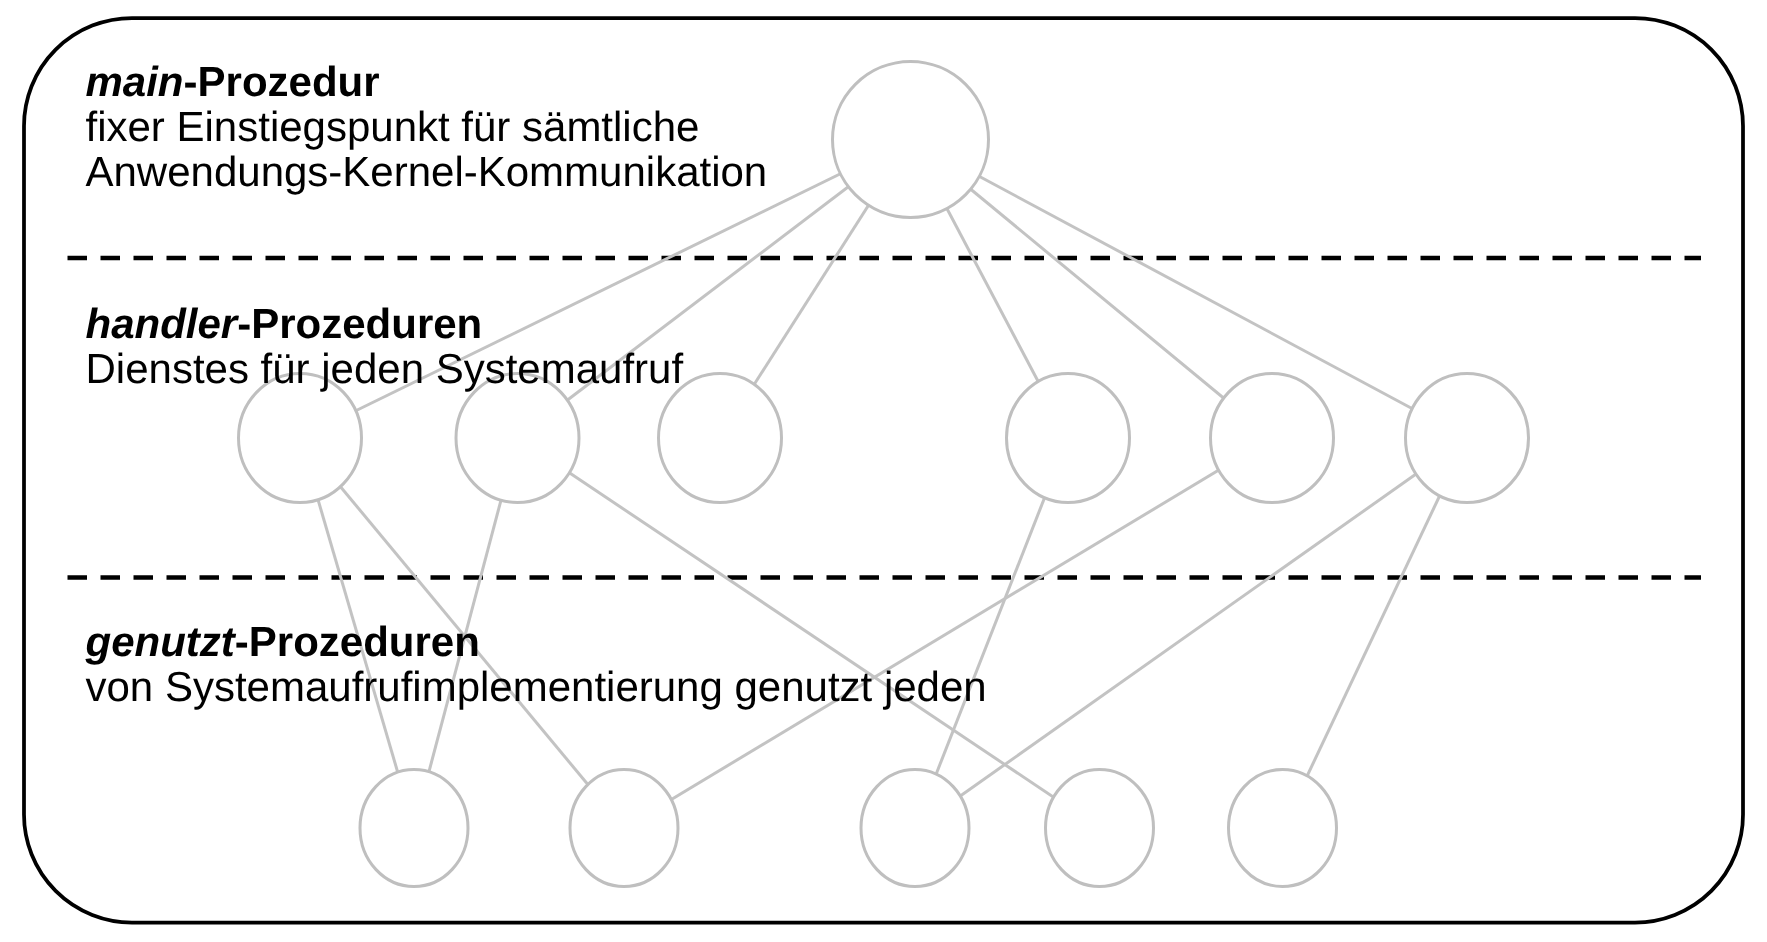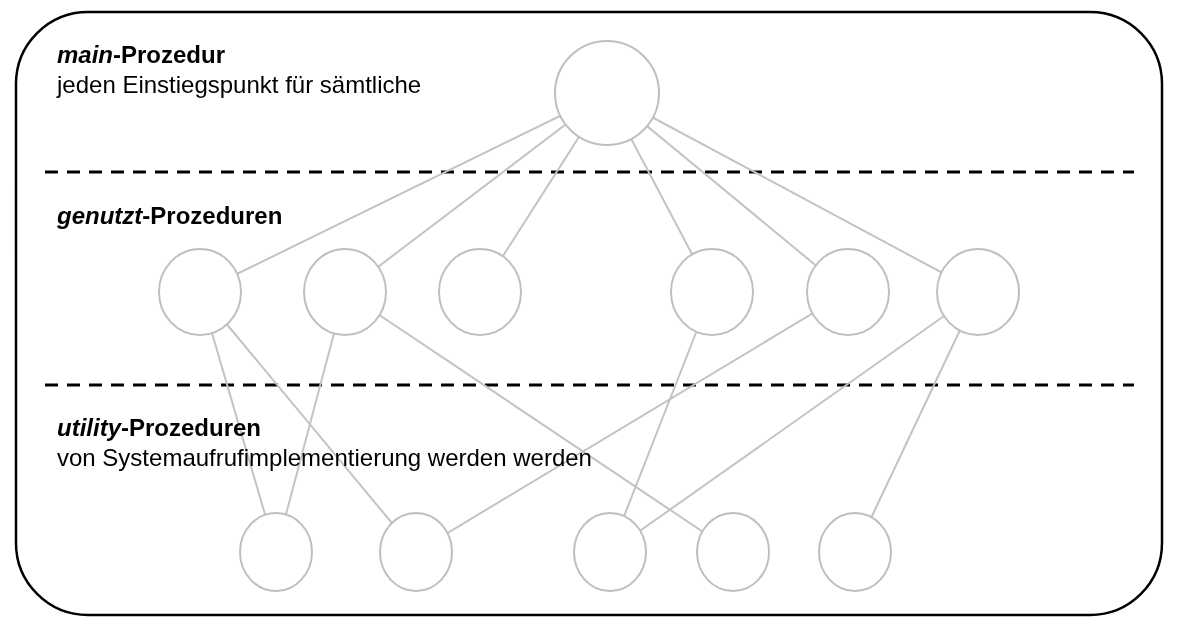--- a/index.html
+++ b/index.html
@@ -16,21 +16,21 @@
     overflow: hidden;
   }
   #diagram-svg {
     position: absolute;
     left: 0;
     top: 0;
   }
   .text-block {
     position: absolute;
     color: #000000;
-    font-size: 24px;
+    font-size: 28px;
     line-height: 30px;
     white-space: nowrap;
   }
   .text-block .block-title {
     font-weight: bold;
   }
   .text-block .title-word-italic {
     font-style: italic;
   }
   .block-main    { left: 57px; top: 40px;  }
@@ -69,25 +69,27 @@
       <ellipse cx="978" cy="292" rx="41" ry="43" fill="#ffffff" stroke="#bfbfbf" stroke-width="2"></ellipse>
       <ellipse cx="276" cy="552" rx="36" ry="39" fill="#ffffff" stroke="#bfbfbf" stroke-width="2"></ellipse>
       <ellipse cx="416" cy="552" rx="36" ry="39" fill="#ffffff" stroke="#bfbfbf" stroke-width="2"></ellipse>
       <ellipse cx="610" cy="552" rx="36" ry="39" fill="#ffffff" stroke="#bfbfbf" stroke-width="2"></ellipse>
       <ellipse cx="733" cy="552" rx="36" ry="39" fill="#ffffff" stroke="#bfbfbf" stroke-width="2"></ellipse>
       <ellipse cx="855" cy="552" rx="36" ry="39" fill="#ffffff" stroke="#bfbfbf" stroke-width="2"></ellipse>
     </svg>
 
   <div class="text-block block-main">
     <div class="block-title"><span class="title-word-italic">main</span><span>-Prozedur</span></div>
-    <div>jeden Einstiegspunkt für sämtliche</div>
+    <div>fixer Einstiegspunkt für sämtliche</div>
+    <div>Anwendungs-Kernel-Kommunikation</div>
   </div>
 
   <div class="text-block block-handler">
-    <div class="block-title"><span class="title-word-italic">genutzt</span><span>-Prozeduren</span></div>
+    <div class="block-title"><span class="title-word-italic">handler</span><span>-Prozeduren</span></div>
+    <div>Dienstes für jeden Systemaufruf</div>
   </div>
 
   <div class="text-block block-utility">
-    <div class="block-title"><span class="title-word-italic">utility</span><span>-Prozeduren</span></div>
-    <div>von Systemaufrufimplementierung werden werden</div>
+    <div class="block-title"><span class="title-word-italic">genutzt</span><span>-Prozeduren</span></div>
+    <div>von Systemaufrufimplementierung genutzt jeden</div>
   </div>
 
 </div>
 
 </body></html>

